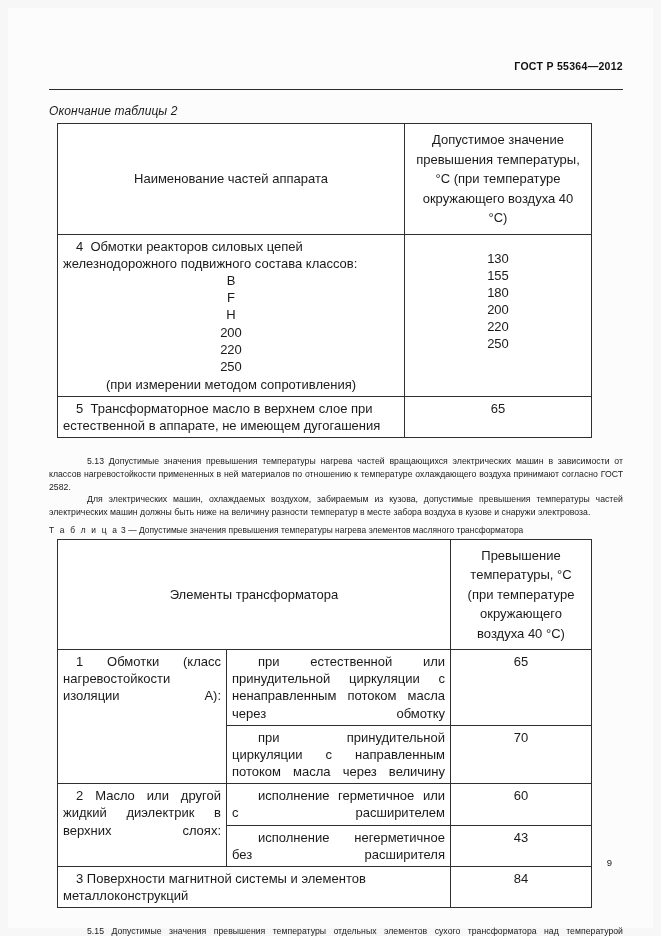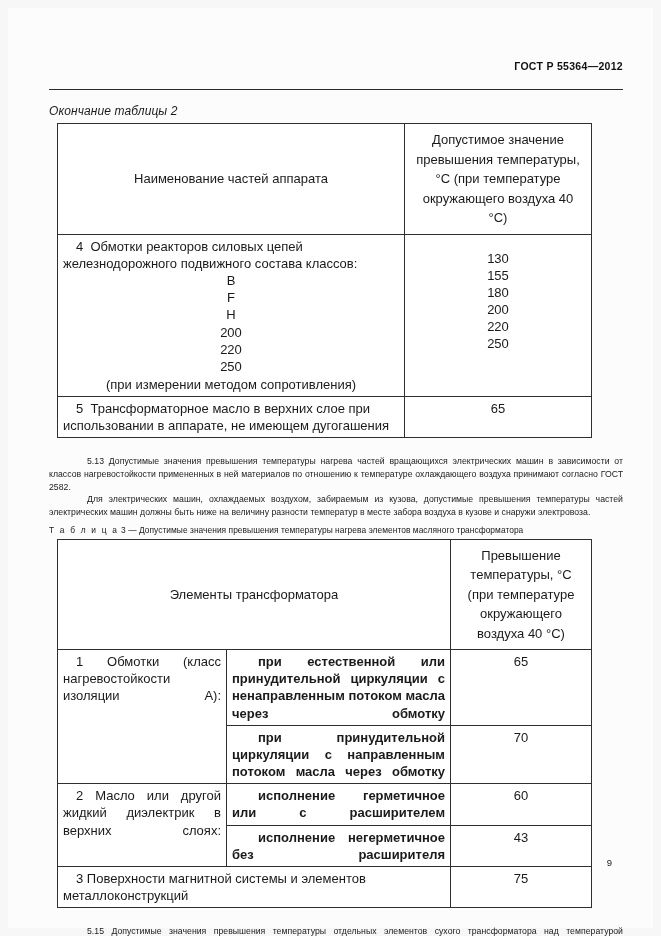--- a/index.html
+++ b/index.html
@@ -110,21 +110,20 @@
     text-align: justify;
     text-align-last: justify;
   }
   .indent {
     display: block;
     text-indent: 13px;
   }
   .indent-sub {
     display: block;
     text-indent: 26px;
-    font-weight: bold;
   }
   .cls-list {
     text-align: center;
     line-height: 1.33;
   }
 
   
   .para {
     font-size: 8.7px;
     line-height: 1.46;
@@ -187,21 +186,21 @@
               <span style="display:block">130</span>
               <span style="display:block">155</span>
               <span style="display:block">180</span>
               <span style="display:block">200</span>
               <span style="display:block">220</span>
               <span style="display:block">250</span>
             </td>
           </tr>
           <tr>
             <td>
-              <span class="indent"><span>5</span>&nbsp;&nbsp;<span>Трансформаторное масло в верхних слое при использовании в аппарате, не имеющем дугогашения</span></span>
+              <span class="indent"><span>5</span>&nbsp;&nbsp;<span>Трансформаторное масло в верхнем слое при естественной в аппарате, не имеющем дугогашения</span></span>
             </td>
             <td class="val-mid">65</td>
           </tr>
         </tbody>
       </table>
 
       <div class="block-after-table">
         <p class="para first">5.13  Допустимые значения превышения температуры нагрева частей вращающихся электрических машин в зависимости от классов нагревостойкости примененных в ней материалов по отношению к температуре охлаждающего воздуха принимают согласно ГОСТ 2582.</p>
         <p class="para first">Для электрических машин, охлаждаемых воздухом, забираемым из кузова, допустимые превышения температуры частей электрических машин должны быть ниже на величину разности температур в месте забора воздуха в кузове и снаружи электровоза.</p>
       </div>
@@ -228,21 +227,21 @@
             <td rowspan="2">
               <span class="indent just"><span>1</span>&nbsp;<span>Обмотки (класс нагревостойкости изоляции А):</span></span>
             </td>
             <td class="just">
               <span class="indent-sub just">при естественной или принудительной циркуляции с ненаправленным потоком масла через обмотку</span>
             </td>
             <td class="val">65</td>
           </tr>
           <tr>
             <td class="just">
-              <span class="indent-sub just">при принудительной циркуляции с направленным потоком масла через обмотку</span>
+              <span class="indent-sub just">при принудительной циркуляции с направленным потоком масла через величину</span>
             </td>
             <td class="val">70</td>
           </tr>
           <tr>
             <td rowspan="2">
               <span class="indent just"><span>2</span>&nbsp;<span>Масло или другой жидкий диэлектрик в верхних слоях:</span></span>
             </td>
             <td class="just">
               <span class="indent-sub just">исполнение герметичное или с расширителем</span>
             </td>
@@ -251,21 +250,21 @@
           <tr>
             <td class="just">
               <span class="indent-sub just">исполнение негерметичное без расширителя</span>
             </td>
             <td class="val">43</td>
           </tr>
           <tr>
             <td colspan="2">
               <span class="indent"><span>3</span>&nbsp;<span>Поверхности магнитной системы и элементов металлоконструкций</span></span>
             </td>
-            <td class="val-mid">75</td>
+            <td class="val-mid">84</td>
           </tr>
         </tbody>
       </table>
 
       <div class="block-after-table">
         <p class="para first">5.15  Допустимые значения превышения температуры отдельных элементов сухого трансформатора над температурой охлаждающей среды указаны в таблице 4.</p>
       </div>
 
     </div>
 

